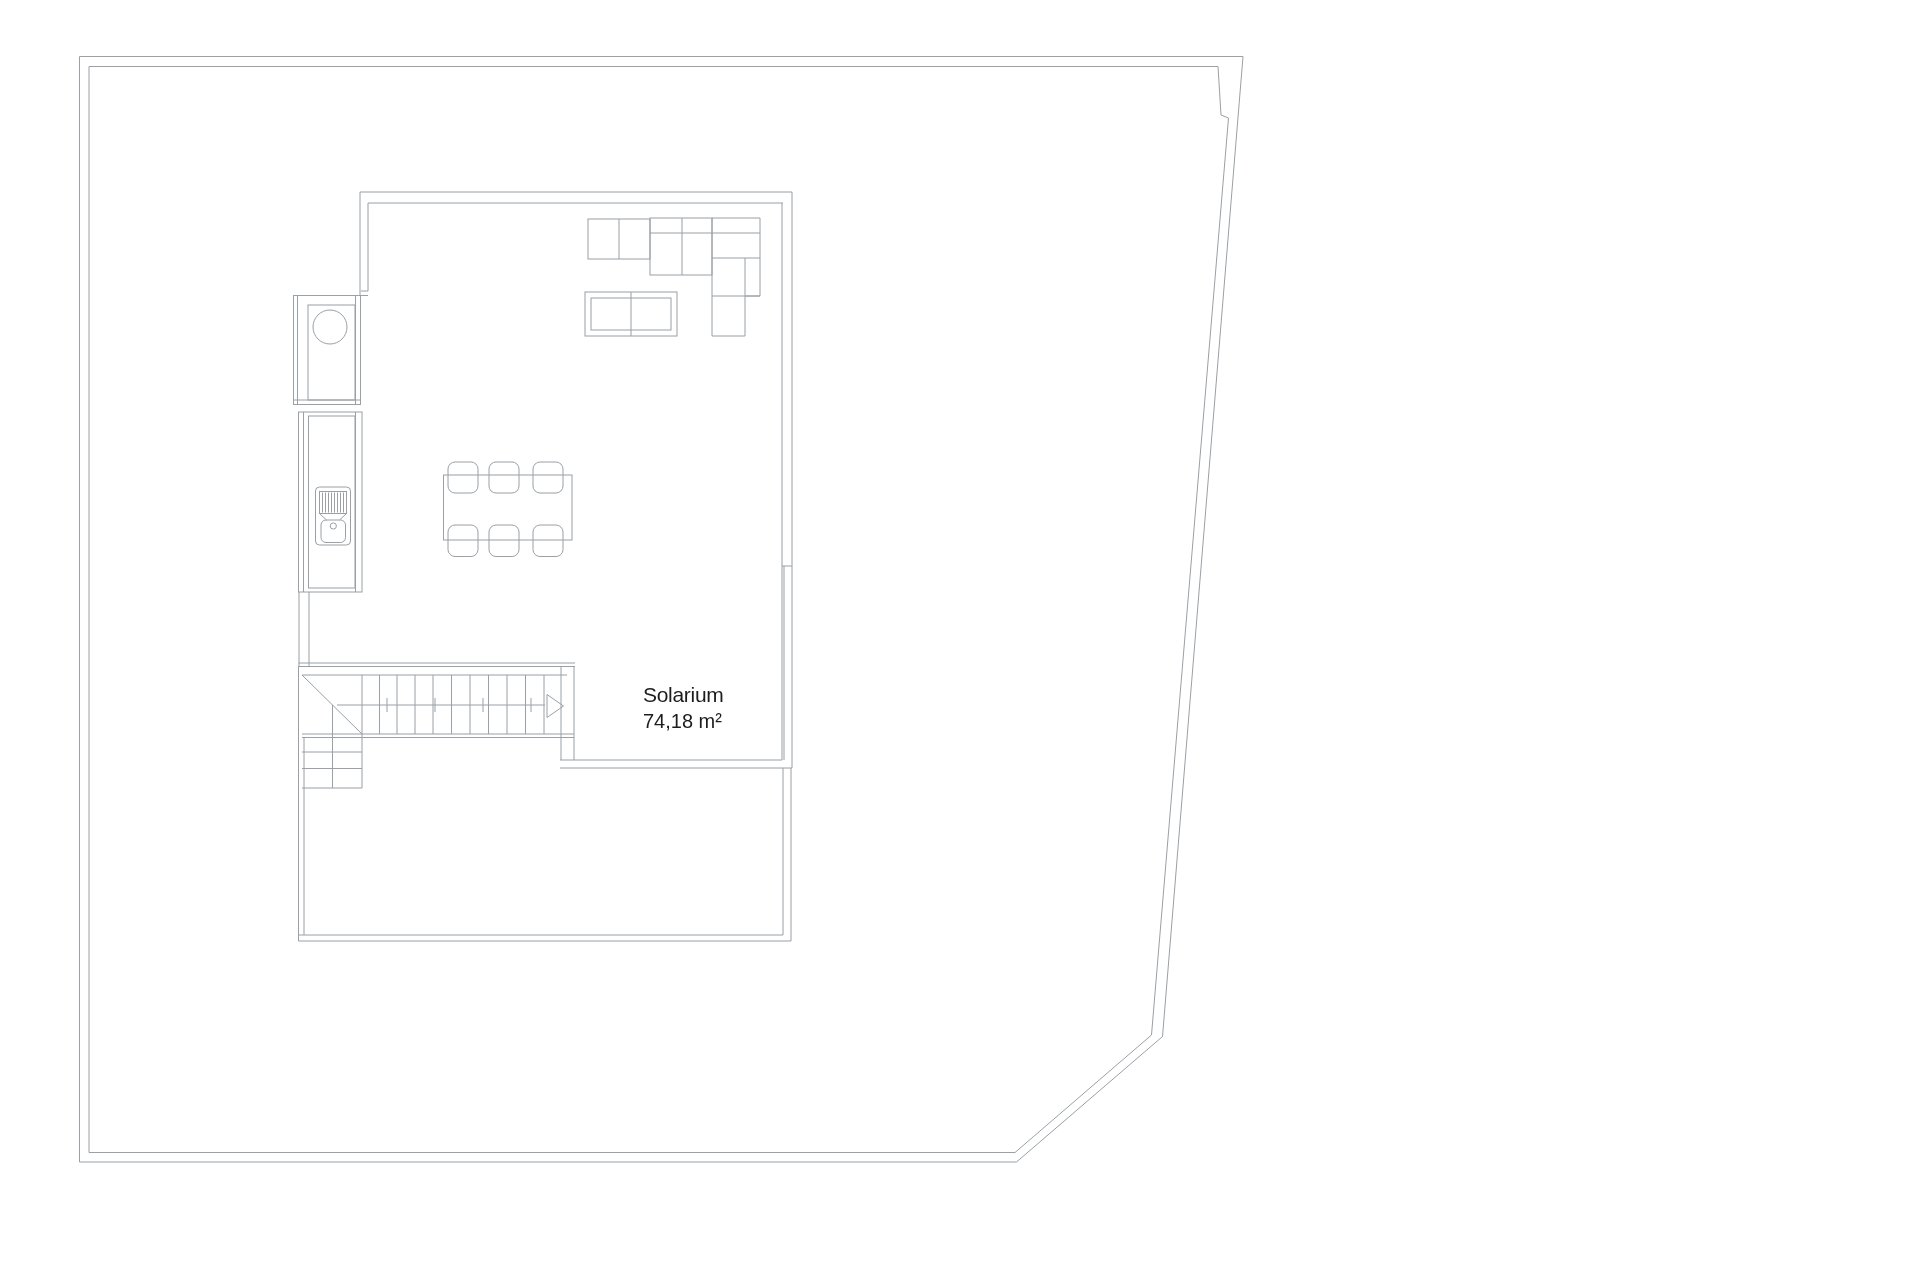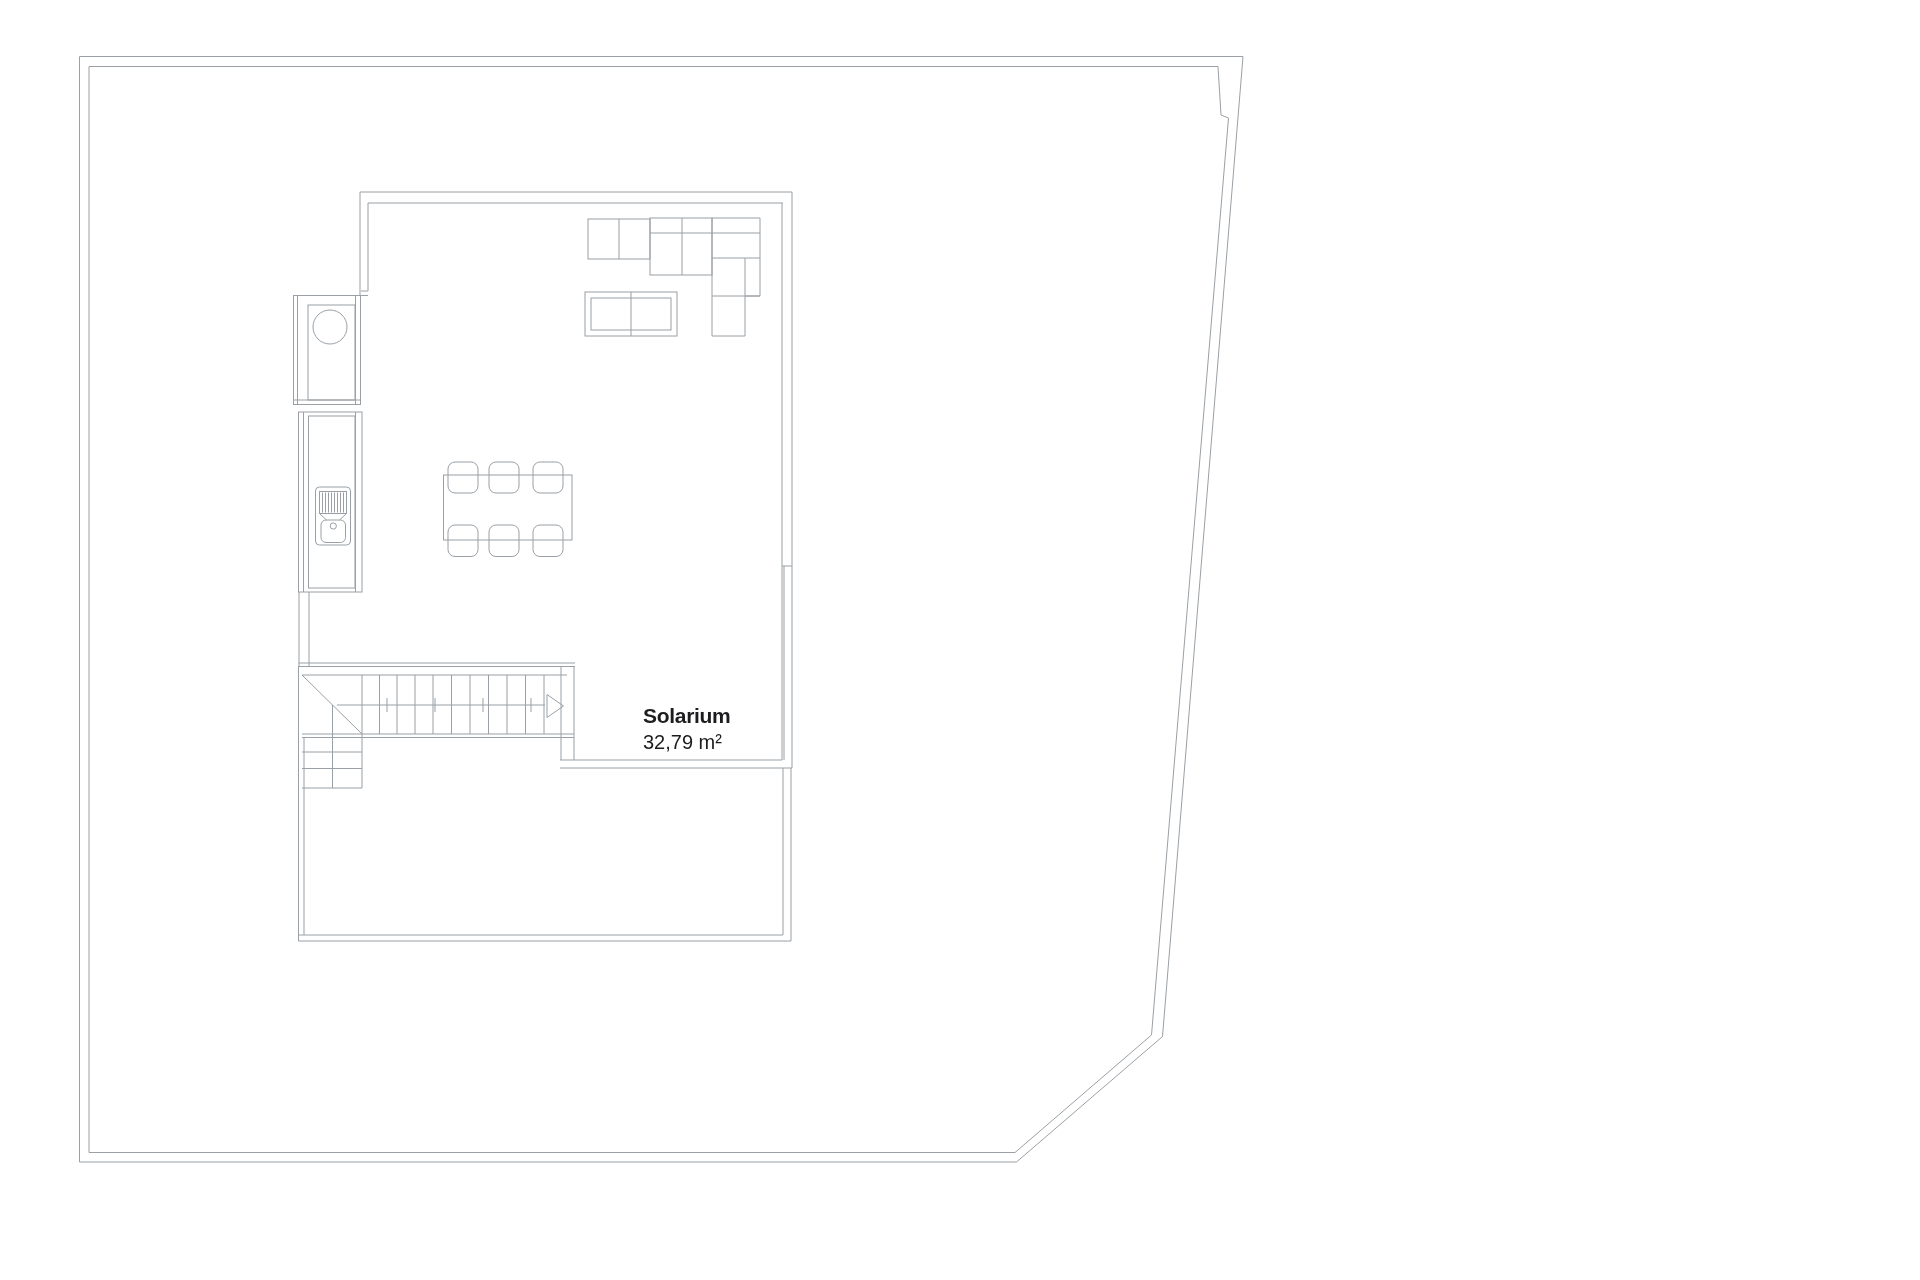--- a/index.html
+++ b/index.html
@@ -2,21 +2,21 @@
 <html><head>
 <meta charset="utf-8">
 <style>
   html,body{margin:0;padding:0;background:#ffffff;}
   body{width:1920px;height:1280px;position:relative;overflow:hidden;
        font-family:"Liberation Sans", sans-serif;}
   .canvas{position:absolute;left:0;top:0;}
   svg *{fill:none;}
   svg g{stroke:#9aa0a5;stroke-width:1;}
   .room-label-group{position:absolute;left:643px;top:682px;color:#1d1d1f;}
-  .room-label{font-size:21px;font-weight:bold;line-height:26px;display:block;letter-spacing:-0.3px;margin-top:21px;}
+  .room-label{font-size:21px;font-weight:normal;line-height:26px;display:block;letter-spacing:-0.3px;}
   .room-area{font-size:20px;font-weight:normal;line-height:26px;display:block;}
 </style>
 </head>
 <body>
 
 <svg class="canvas" width="1920" height="1280" viewBox="0 0 1920 1280">
 
   <g stroke="#d3d6d9">
 
     <path d="M79.5,56.5 H1243 L1162.5,1036.5 L1016.5,1162 H79.5 Z"></path>
@@ -124,14 +124,14 @@
     </g>
 
     <g stroke="#b5b9bc">
       <path d="M547,694.5 L547,717.5 L563.5,706 Z"></path>
     </g>
   </g>
 </svg>
 
 <div class="room-label-group">
   <span class="room-label">Solarium</span>
-  <span class="room-area">32,79 m²</span>
+  <span class="room-area">74,18 m²</span>
 </div>
 
 </body></html>

